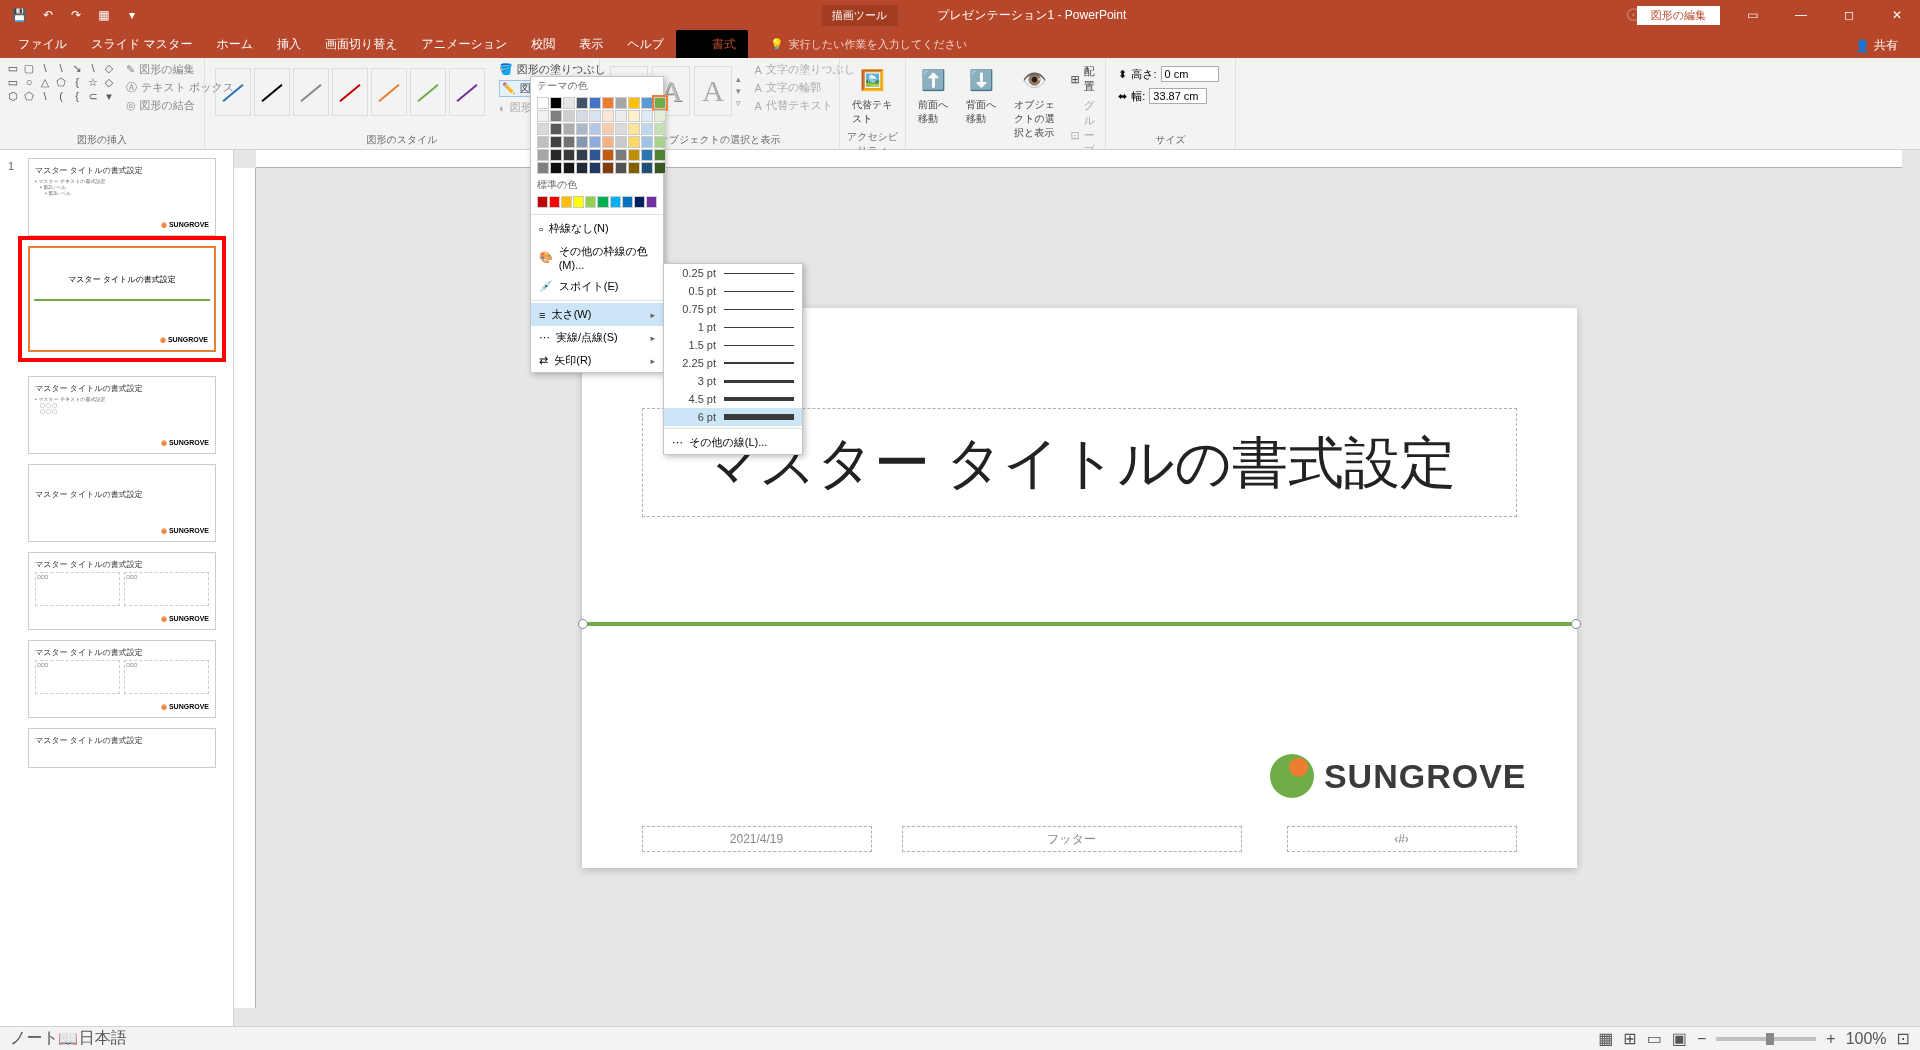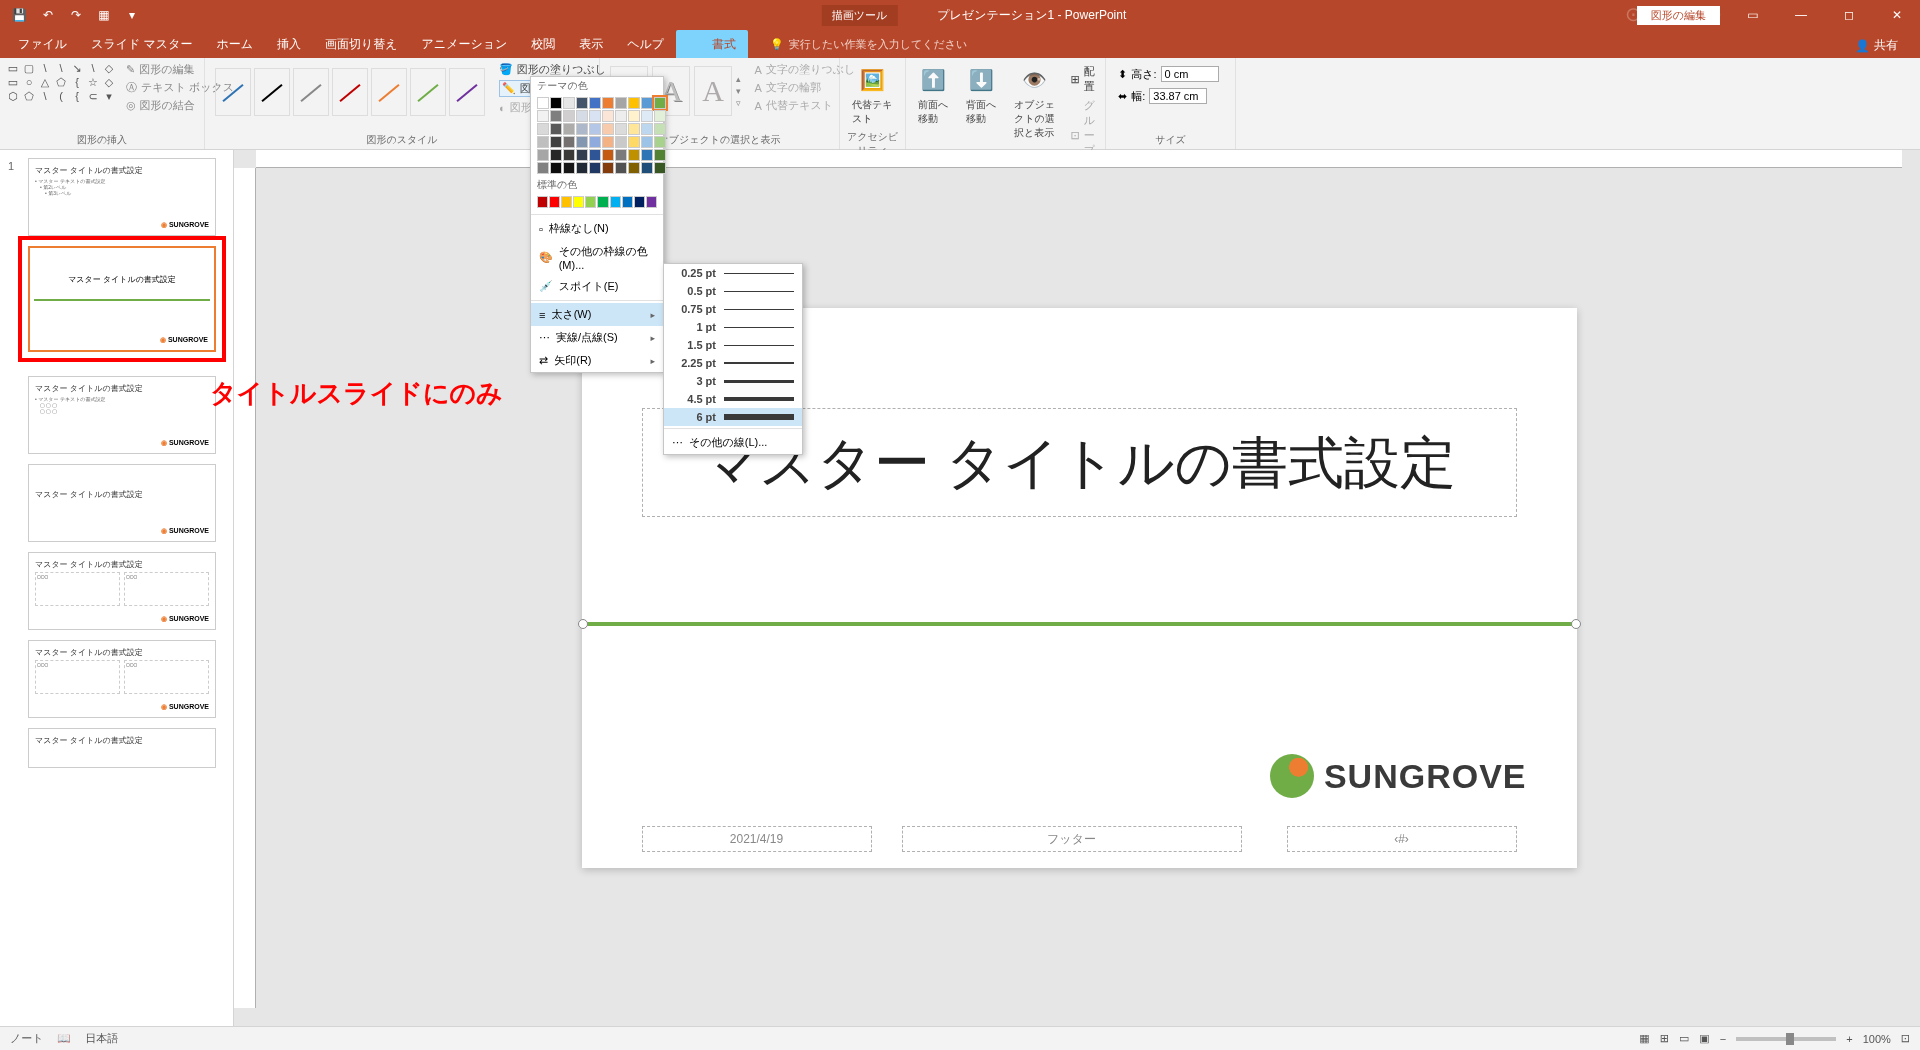--- a/index.html
+++ b/index.html
@@ -13,21 +13,21 @@
 .tool-tab { background: #a33d22; padding: 3px 10px; font-size: 11px; margin-left: 28px; }
 .doc-title { font-size: 12px; }
 .title-right { position: absolute; right: 0; display: flex; align-items: center; gap: 2px; }
 .signin-btn { background: #fff; color: #b7472a; padding: 2px 14px; font-size: 11px; margin-right: 8px; }
 .win-btn { width: 46px; height: 30px; display: flex; align-items: center; justify-content: center; cursor: pointer; }
 .circuit { position: absolute; right: 200px; top: 2px; opacity: 0.25; font-size: 20px; letter-spacing: -2px; }
 
 
 .tabs-row { height: 28px; background: #b7472a; display: flex; align-items: flex-end; color: #fff; font-size: 12px; padding-left: 6px; }
 .tab { padding: 6px 12px 5px; cursor: pointer; }
-.tab.active { background: #7dd3fc; color: #b7472a; border-top-left-radius: 2px; border-top-right-radius: 2px; padding-left: 36px; }
+.tab.active { background: #000000; color: #b7472a; border-top-left-radius: 2px; border-top-right-radius: 2px; padding-left: 36px; }
 .tell-me { margin-left: 12px; padding: 6px 10px; color: #f0d0c8; font-size: 11px; display: flex; align-items: center; gap: 5px; }
 .share-btn { margin-left: auto; margin-right: 12px; padding: 4px 10px; display: flex; align-items: center; gap: 4px; }
 
 
 .ribbon { height: 92px; background: #f3f3f3; border-bottom: 1px solid #d4d4d4; display: flex; }
 .ribbon-group { border-right: 1px solid #e1e1e1; padding: 4px 6px 2px; display: flex; flex-direction: column; justify-content: space-between; }
 .group-label { text-align: center; font-size: 10px; color: #6a6a6a; padding-top: 2px; }
 .group-content { display: flex; gap: 4px; align-items: flex-start; flex: 1; }
 .shape-gallery { display: grid; grid-template-columns: repeat(7, 14px); gap: 2px; font-size: 11px; color: #555; }
 .shape-gallery span { width: 14px; height: 12px; display: flex; align-items: center; justify-content: center; }
@@ -57,21 +57,21 @@
 .std-colors span { width: 12px; height: 12px; border: 1px solid #ccc; }
 .menu-item { padding: 4px 8px; display: flex; align-items: center; gap: 6px; cursor: pointer; }
 .menu-item.sub::after { content: '▸'; margin-left: auto; font-size: 9px; color: #666; }
 .menu-item.hl { background: #cde6f7; }
 .menu-sep { height: 1px; background: #e1e1e1; margin: 2px 0; }
 
 
 .weight-panel { position: absolute; left: 663px; top: 263px; width: 140px; background: #fff; border: 1px solid #c6c6c6; box-shadow: 2px 2px 6px rgba(0,0,0,0.25); font-size: 11px; z-index: 51; }
 .weight-item { display: flex; align-items: center; padding: 3px 8px; gap: 8px; cursor: pointer; }
 .weight-item.sel { background: #cde6f7; }
-.weight-item .lbl { width: 44px; text-align: right; color: #444; font-weight: bold; }
+.weight-item .lbl { width: 44px; text-align: right; color: #444; }
 .weight-item .line { flex: 1; height: 0; border-top-style: solid; border-color: #3a3a3a; }
 
 
 .work-area { position: absolute; top: 150px; left: 0; right: 0; bottom: 24px; display: flex; background: #e6e6e6; }
 .thumbs-col { width: 234px; background: #fff; border-right: 1px solid #d4d4d4; overflow-y: auto; padding: 8px 6px; }
 .thumb-wrap { position: relative; margin-bottom: 10px; }
 .thumb-num { position: absolute; left: 2px; top: 2px; font-size: 11px; color: #666; }
 .thumb { margin-left: 22px; width: 188px; height: 106px; background: #fff; border: 1px solid #ccc; position: relative; font-size: 7px; padding: 6px; }
 .thumb.sel-red { outline: 4px solid #ff0000; outline-offset: 6px; }
 .thumb .tt { font-size: 8px; color: #333; }
@@ -93,21 +93,21 @@
 .green-div::before { left:-4px; } .green-div::after { right:-4px; }
 .subtitle { position: absolute; left: 120px; right: 120px; top: 326px; text-align: center; font-size: 24px; color: #444; border: 1px dashed #b0b0b0; padding: 6px; }
 .big-logo { position: absolute; right: 50px; bottom: 70px; display: flex; align-items: center; gap: 10px; }
 .big-logo .mark { width: 44px; height: 44px; border-radius: 50%; background: radial-gradient(circle at 65% 30%, #ed7d31 22%, transparent 23%), conic-gradient(#70ad47 0 360deg); position: relative; }
 .big-logo .mark::after { content:''; position:absolute; inset:6px; border-radius:50%; background:#fff; clip-path: polygon(50% 0, 100% 0, 100% 100%, 50% 100%); opacity:0; }
 .big-logo .txt { font-size: 34px; font-weight: 800; letter-spacing: 1px; color: #3a3a3a; }
 .footer-ph { position: absolute; bottom: 16px; height: 26px; border: 1px dashed #b0b0b0; display:flex; align-items:center; justify-content:center; font-size: 12px; color: #888; }
 .fp1 { left: 60px; width: 230px; } .fp2 { left: 320px; width: 340px; } .fp3 { right: 60px; width: 230px; }
 
 
-.statusbar { position: absolute; left:0; right:0; bottom:0; height:24px; background:#f3f3f3; border-top:1px solid #d4d4d4; display:flex; align-items:center; font-size:11px; color:#555; padding:0 10px; gap:14px; }
+.statusbar { position: absolute; left:0; right:0; bottom:0; height:24px; background:#f3f3f3; border-top:1px solid #d4d4d4; display:flex; align-items:center; font-size:16px; color:#555; padding:0 10px; }
 .statusbar .right { margin-left:auto; display:flex; align-items:center; gap:10px; }
 .zoom-slider { width:100px; height:4px; background:#c0c0c0; position:relative; }
 .zoom-slider::after { content:''; position:absolute; left:50%; top:-4px; width:8px; height:12px; background:#888; }
 </style>
 </head>
 <body>
 
 <div class="titlebar">
   <div class="qat">
     <div class="qat-btn">💾</div>
@@ -516,21 +516,20 @@
       </div>
     </div>
     <div class="thumb-wrap">
       <div class="thumb" style="height:40px">
         <div class="tt">マスター タイトルの書式設定</div>
       </div>
     </div>
   </div>
 
   <div class="annot" style="top:220px">
-    <div>タイトルスライドにのみ</div>
   </div>
 
   <div class="canvas-area">
     <div class="ruler-h"></div>
     <div class="ruler-v"></div>
     <div class="slide-viewport">
       <div class="slide">
         <div class="master-title">マスター タイトルの書式設定</div>
         <div class="green-div"></div>
         <div class="big-logo">

